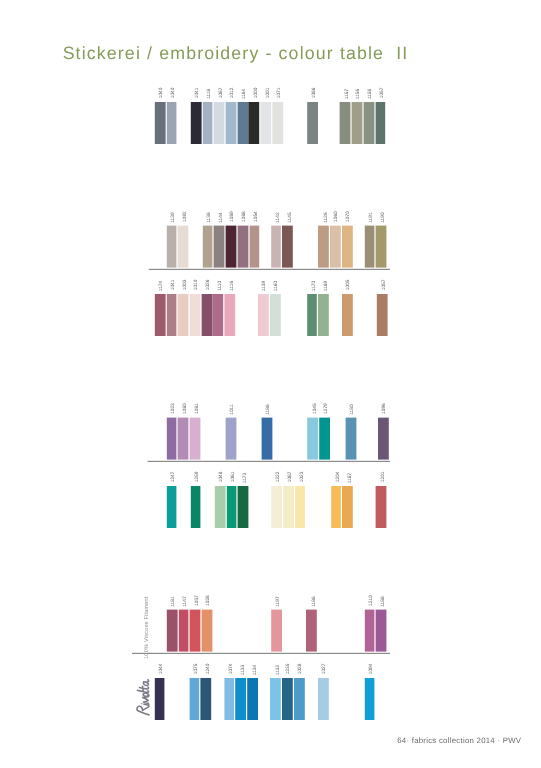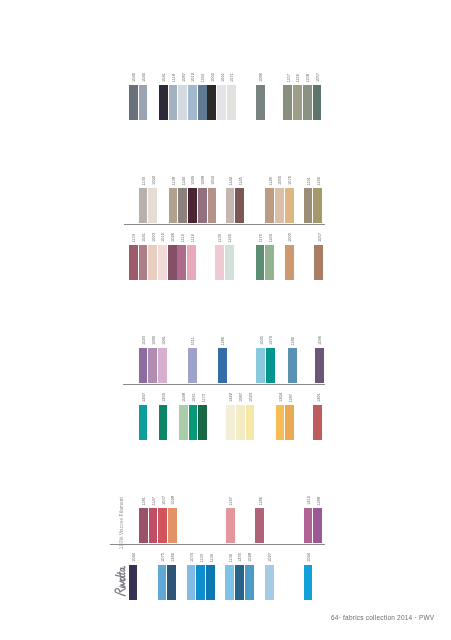--- a/index.html
+++ b/index.html
@@ -19,20 +19,21 @@
   .divider{position:absolute;height:0.8px;background:#8b8b8b;}
   #viscose{position:absolute;font-size:4.6px;line-height:1;color:#8c8c8c;white-space:nowrap;
      writing-mode:vertical-rl;transform:rotate(180deg);letter-spacing:0.2px;}
   #brand{position:absolute;transform:rotate(-90deg);transform-origin:0 0;opacity:0.72;}
   #footer{position:absolute;font-size:6.5px;line-height:1;color:#6b6b6b;letter-spacing:0.22px;white-space:pre;}
 </style>
 </head>
 <body>
 
 <div id="page">
+  <h1 id="page-title">Stickerei / embroidery - colour table  II</h1>
   <div id="rows-host">
       <div class="row" style="top: 120px;">
         <div class="group" style="left: 128.8px;">
           <div class="sw">
             <span class="code">1040</span>
             <span class="chip" style="--h: 35px; --c: #68707b;"></span>
           </div>
           <div class="sw">
             <span class="code">1040</span>
             <span class="chip" style="--h: 35px; --c: #9aa4b2;"></span>

